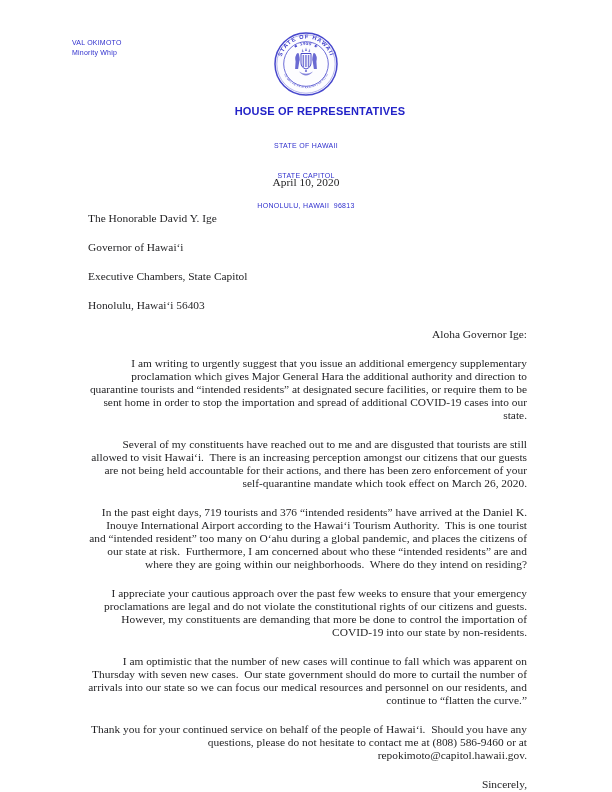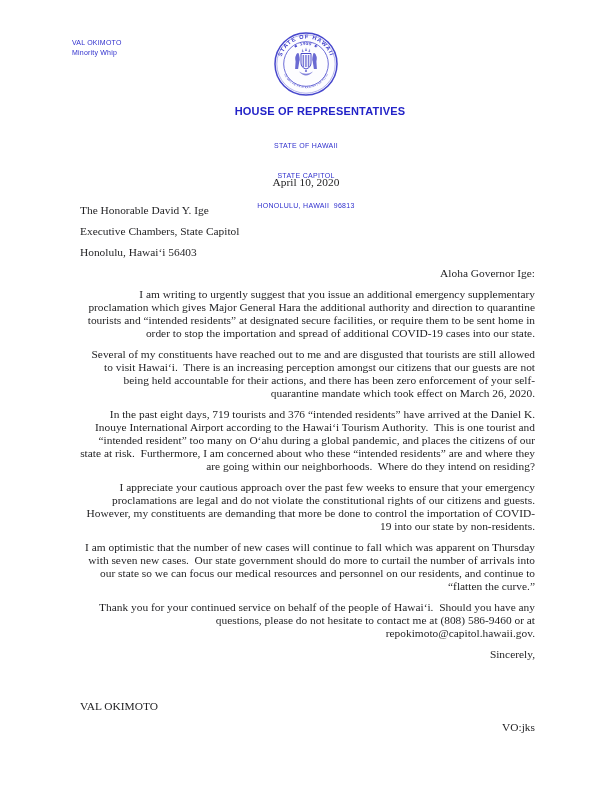--- a/index.html
+++ b/index.html
@@ -71,21 +71,21 @@
     font-size: 11.4px;
   }
   .letter-body {
     position: absolute;
     left: 72px;
     top: 196px;
     width: 471px;
     font-size: 11.4px;
     line-height: 13px;
   }
-  .letter-body p { margin: 8px; white-space: pre-wrap; }
+  .letter-body p { margin: 16px; white-space: pre-wrap; }
   .block { margin-top: 13px; text-align: right; }
   .sig-block { margin-top: 39px; }
   .addr-block p, .sig-block p { white-space: pre-wrap; }
 </style>
 </head>
 <body>
 
 <div class="page">
 
   <div class="lh-official">
@@ -140,20 +140,21 @@
     <div>STATE CAPITOL</div>
     <div>HONOLULU, HAWAII  96813</div>
   </div>
 
   <div class="date-line">April 10, 2020</div>
 
   <div class="letter-body">
 
     <div class="addr-block">
       <p>The Honorable David Y. Ige</p>
+      <p>Governor of Hawai‘i</p>
       <p>Executive Chambers, State Capitol</p>
       <p>Honolulu, Hawai‘i 56403</p>
     </div>
 
     <p class="block">Aloha Governor Ige:</p>
 
     <p class="block">I am writing to urgently suggest that you issue an additional emergency supplementary proclamation which gives Major General Hara the additional authority and direction to quarantine tourists and “intended residents” at designated secure facilities, or require them to be sent home in order to stop the importation and spread of additional COVID-19 cases into our state.</p>
     <p class="block">Several of my constituents have reached out to me and are disgusted that tourists are still allowed to visit Hawai‘i.  There is an increasing perception amongst our citizens that our guests are not being held accountable for their actions, and there has been zero enforcement of your self-quarantine mandate which took effect on March 26, 2020.</p>
     <p class="block">In the past eight days, 719 tourists and 376 “intended residents” have arrived at the Daniel K. Inouye International Airport according to the Hawai‘i Tourism Authority.  This is one tourist and “intended resident” too many on O‘ahu during a global pandemic, and places the citizens of our state at risk.  Furthermore, I am concerned about who these “intended residents” are and where they are going within our neighborhoods.  Where do they intend on residing?</p>
     <p class="block">I appreciate your cautious approach over the past few weeks to ensure that your emergency proclamations are legal and do not violate the constitutional rights of our citizens and guests.  However, my constituents are demanding that more be done to control the importation of COVID-19 into our state by non-residents.</p>

